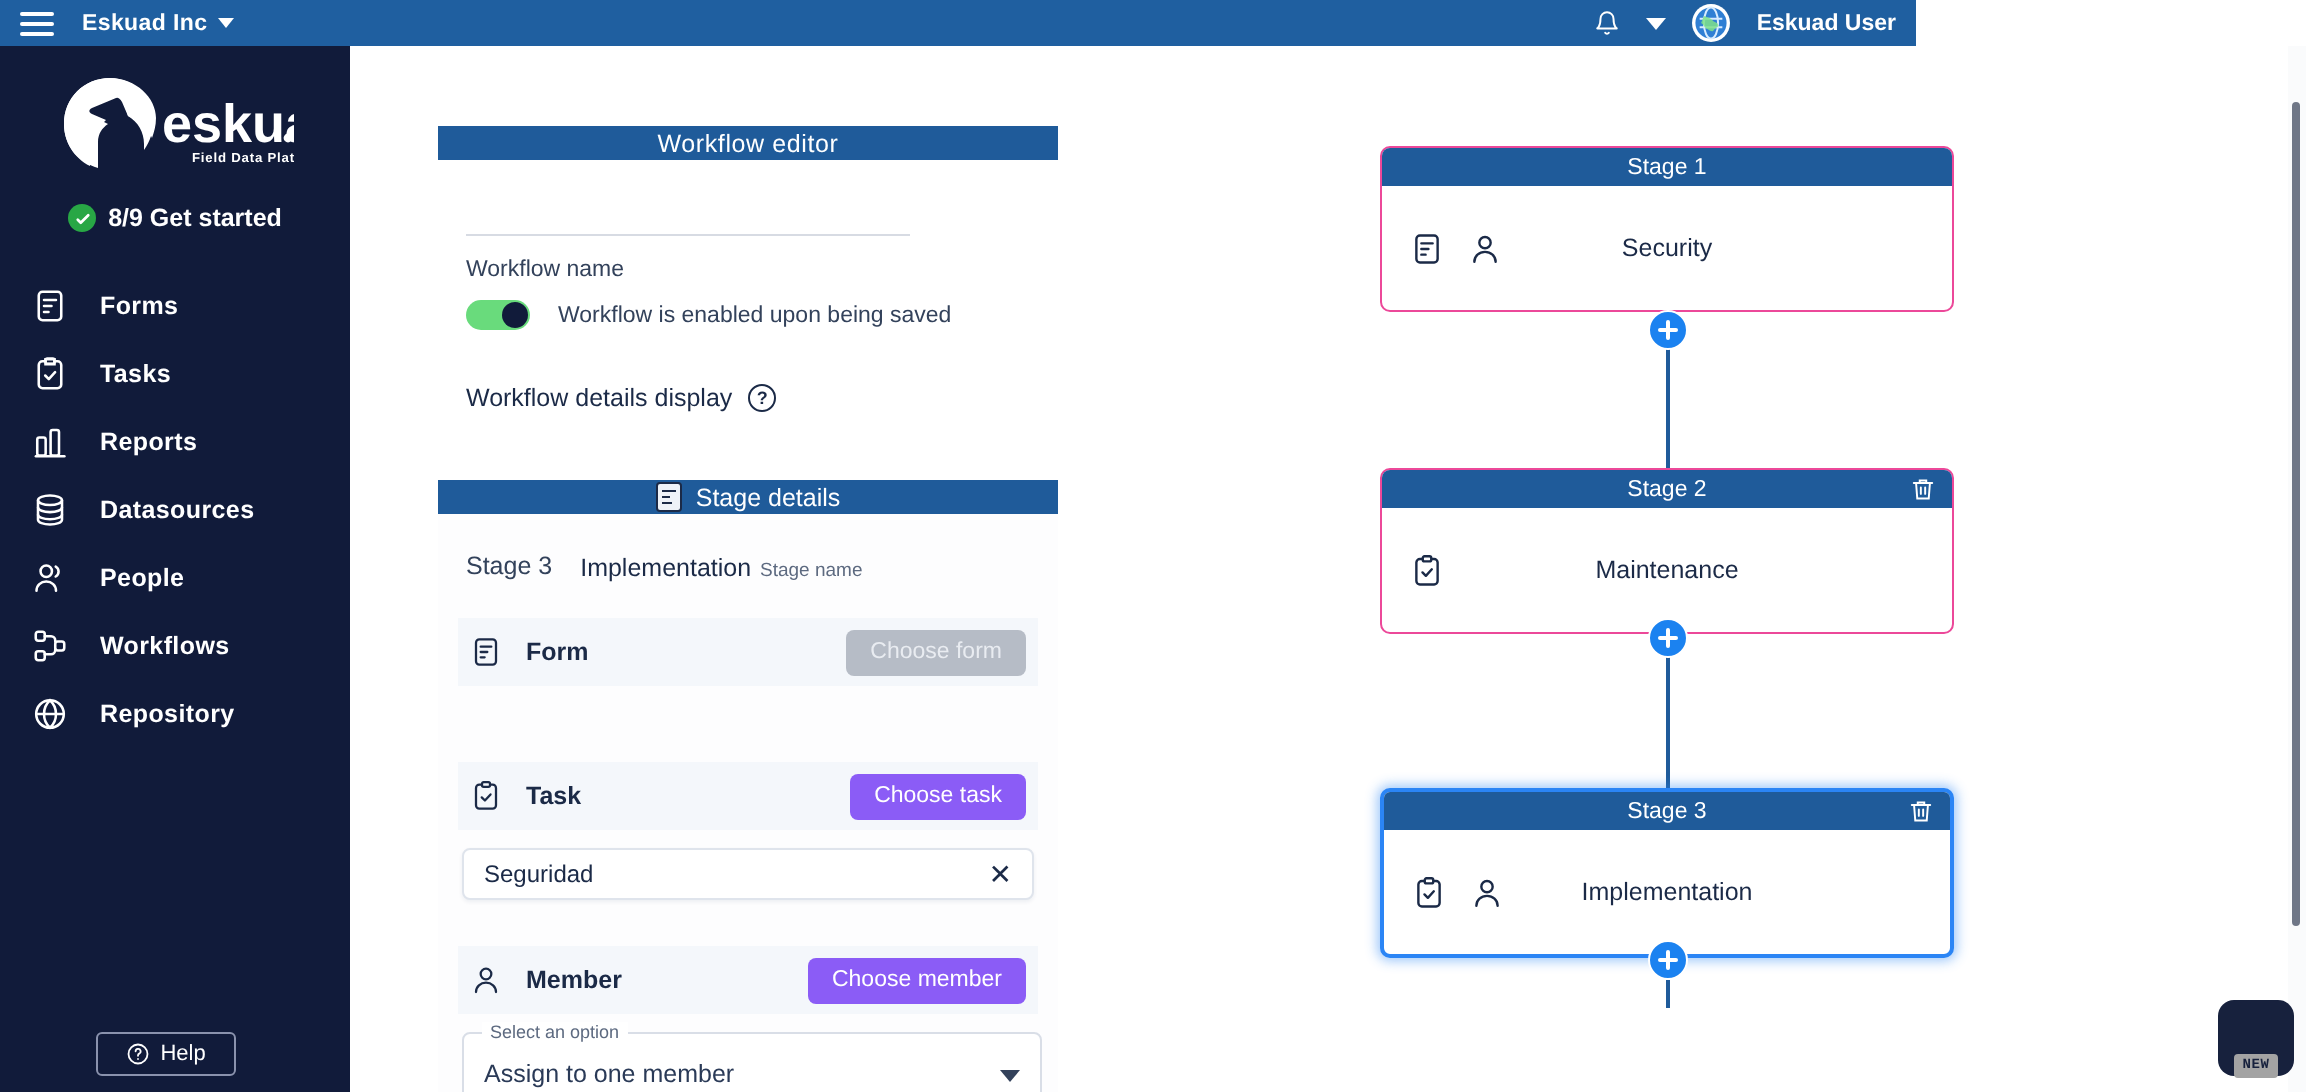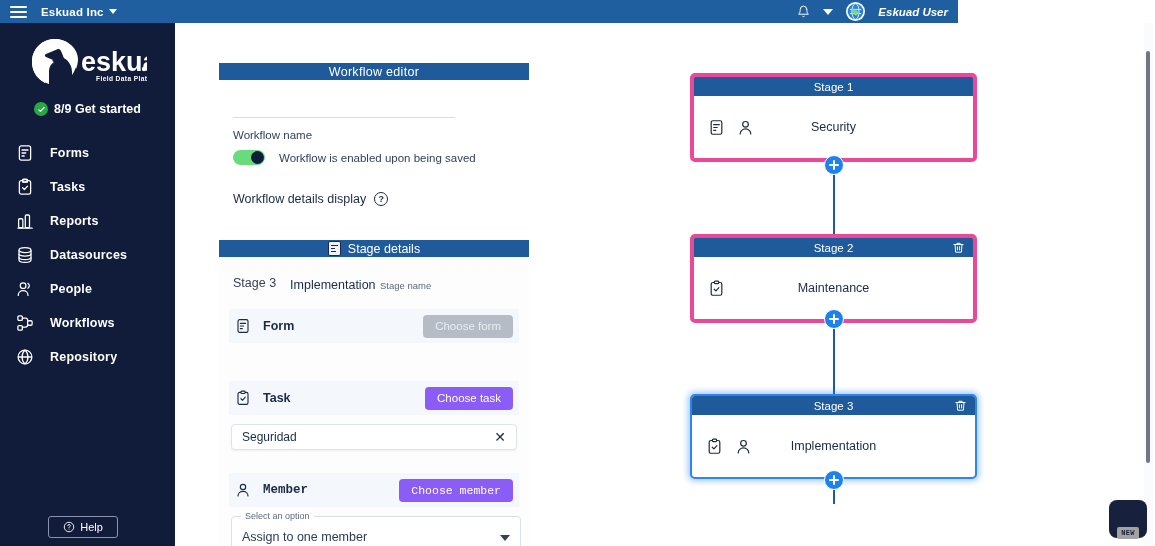--- a/index.html
+++ b/index.html
@@ -43,21 +43,21 @@
   .chev-user {
     width: 0; height: 0;
     border-left: 5px solid transparent; border-right: 5px solid transparent;
     border-top: 6px solid #fff; cursor: pointer;
   }
   .avatar {
     width: 19px; height: 19px; border-radius: 50%;
     background: #ffffff; display: flex; align-items: center; justify-content: center;
     cursor: pointer; overflow: hidden;
   }
-  .user-name { font-size: 11.5px; font-weight: bold; cursor: pointer; font-style: italic; }
+  .user-name { font-size: 11.5px; font-weight: bold; cursor: pointer; }
 
   
   .sidebar {
     position: absolute; top: 23px; left: 0;
     width: 175px; height: 523px;
     background: #111b3a;
     color: #ffffff;
   }
   .logo-wrap {
     margin-top: 14px; display: flex; align-items: center; justify-content: center;
@@ -199,21 +199,21 @@
     border: 1px solid #dfe4ec; border-radius: 4px;
     box-shadow: 0 1px 2px rgba(20,40,80,.07);
     display: flex; align-items: center; padding: 0 10px;
   }
   .chip-text { font-size: 12px; color: #1b2a47; }
   .chip-x {
     margin-left: auto; font-size: 14px; color: #1b2a47;
     cursor: pointer; line-height: 1; font-weight: 500;
   }
 
-  .member-row { margin-top: 23px; font-family: Liberation Mono, monospace; }
+  .member-row { margin-top: 23px; }
   .fieldset-sel {
     margin-top: 9px; margin-left: 2px;
     width: 290px; height: 40px;
     border: 1px solid #d9dee7; border-radius: 4px;
     position: relative; background: #fff;
   }
   .fs-legend {
     position: absolute; top: -6px; left: 9px;
     background: #fff; padding: 0 4px;
     font-size: 9px; color: #5d6a80;
@@ -230,21 +230,21 @@
   }
 
   
   .flow-col {
     position: absolute; top: 0; left: 495px;
     width: 310px;
   }
   .stage-card {
     position: absolute; left: 0; width: 287px;
     border-radius: 5px; background: #ffffff;
-    border: 4px solid #ec4899;
+    border: 1px solid #ec4899;
     overflow: hidden;
   }
   .stage-card.selected {
     border: 2px solid #2b85f5;
     box-shadow: 0 0 6px 1.5px rgba(43,133,245,.45);
   }
   .sc-head {
     height: 19px; background: #1f5b9a; color: #fff;
     display: flex; align-items: center; justify-content: center;
     font-size: 11.5px; position: relative;

